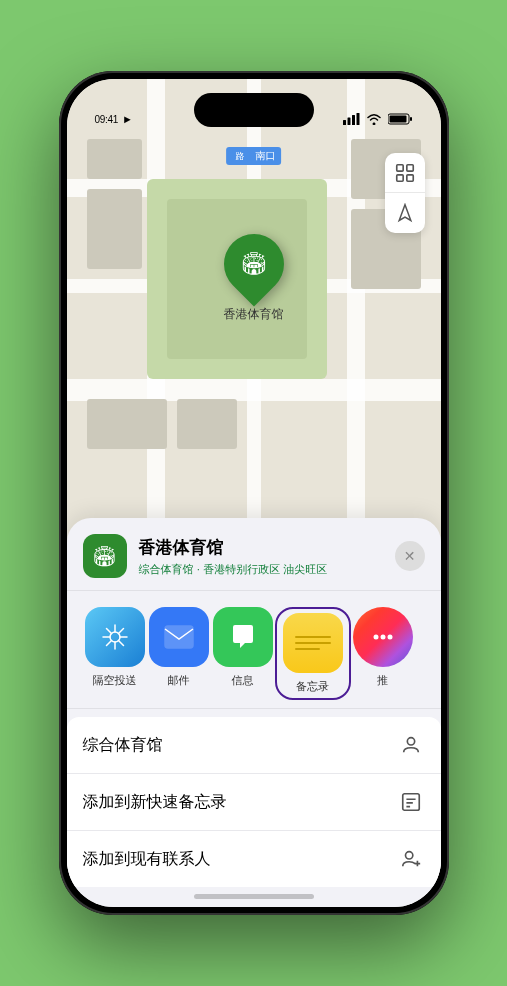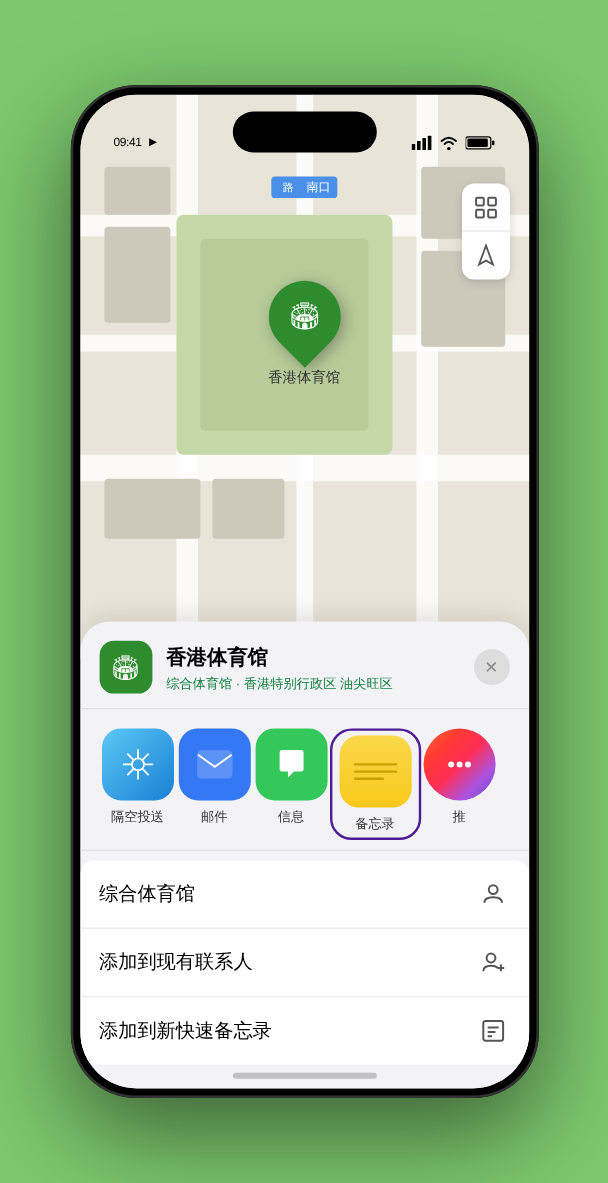--- a/index.html
+++ b/index.html
@@ -533,43 +533,43 @@
           <span class="action-label">综合体育馆</span>
           <div class="action-icon">
             <svg width="22" height="22" viewBox="0 0 24 24" fill="none" stroke="#555" stroke-width="1.8">
               <circle cx="12" cy="8" r="4"></circle>
               <path d="M4 20 Q4 15 12 15 Q20 15 20 20"></path>
             </svg>
           </div>
         </div>
 
         <div class="action-row">
+          <span class="action-label">添加到新快速备忘录</span>
+          <div class="action-icon">
+            <svg width="22" height="22" viewBox="0 0 24 24" fill="none" stroke="#555" stroke-width="1.8">
+              <rect x="3" y="3" width="18" height="18" rx="2"></rect>
+              <line x1="7" y1="9" x2="17" y2="9"></line>
+              <line x1="7" y1="13" x2="14" y2="13"></line>
+              <line x1="7" y1="17" x2="11" y2="17"></line>
+            </svg>
+          </div>
+        </div>
+
+        <div class="action-row">
           <span class="action-label">添加到现有联系人</span>
           <div class="action-icon">
             <svg width="22" height="22" viewBox="0 0 24 24" fill="none" stroke="#555" stroke-width="1.8">
               <circle cx="10" cy="8" r="4"></circle>
               <path d="M3 20 Q3 15 10 15 Q14 15 16.5 17"></path>
               <line x1="19" y1="14" x2="19" y2="20"></line>
               <line x1="16" y1="17" x2="22" y2="17"></line>
             </svg>
           </div>
         </div>
 
-        <div class="action-row">
-          <span class="action-label">添加到新快速备忘录</span>
-          <div class="action-icon">
-            <svg width="22" height="22" viewBox="0 0 24 24" fill="none" stroke="#555" stroke-width="1.8">
-              <rect x="3" y="3" width="18" height="18" rx="2"></rect>
-              <line x1="7" y1="9" x2="17" y2="9"></line>
-              <line x1="7" y1="13" x2="14" y2="13"></line>
-              <line x1="7" y1="17" x2="11" y2="17"></line>
-            </svg>
-          </div>
-        </div>
-
 
       </div>
 
     </div>
 
     <div class="home-indicator"></div>
 
   </div>
 </div>
 

